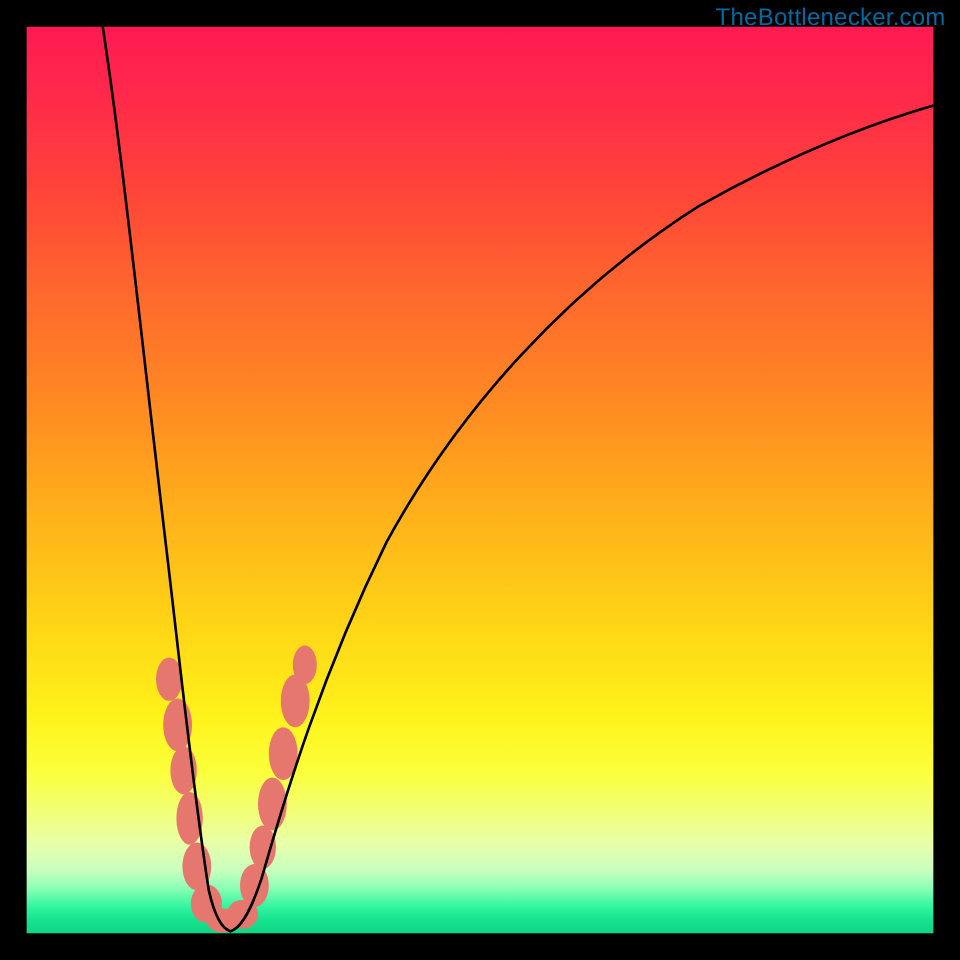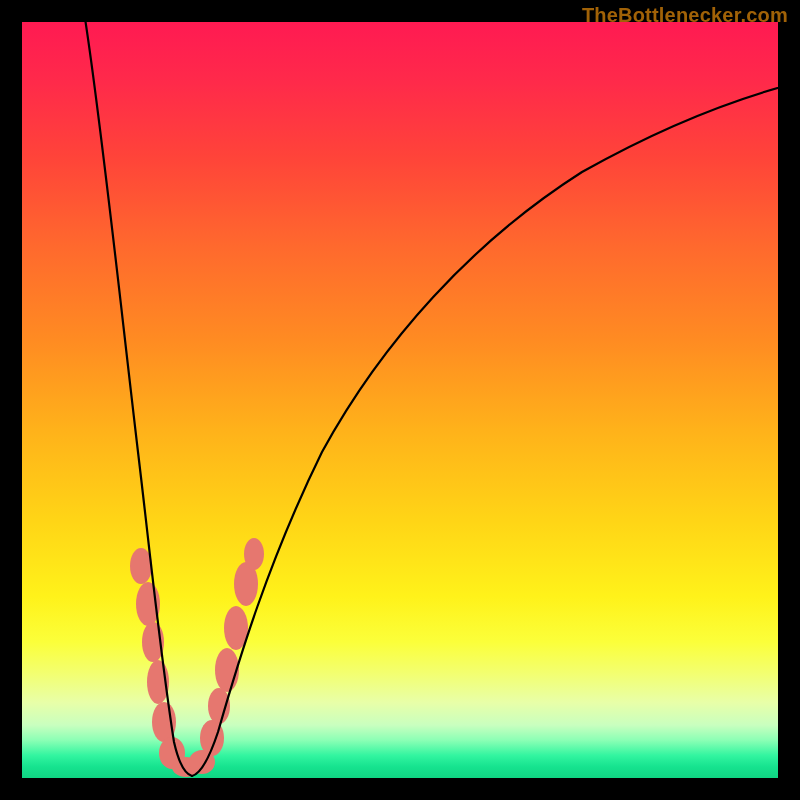--- a/index.html
+++ b/index.html
@@ -58,23 +58,23 @@
     stroke-linecap: round;
   }
   .blob {
     fill: #e6776f;
     stroke: none;
   }
   .watermark {
     position: absolute;
     top: 4px;
     right: 12px;
-    color: #a16207;
+    color: #0369a1;
     font-size: 20px;
-    font-weight: 700;
+    font-weight: 400;
     letter-spacing: 0.2px;
     user-select: none;
   }
 </style>
 </head>
 <body>
 
 <div class="frame">
   <div class="watermark">TheBottlenecker.com</div>
 

